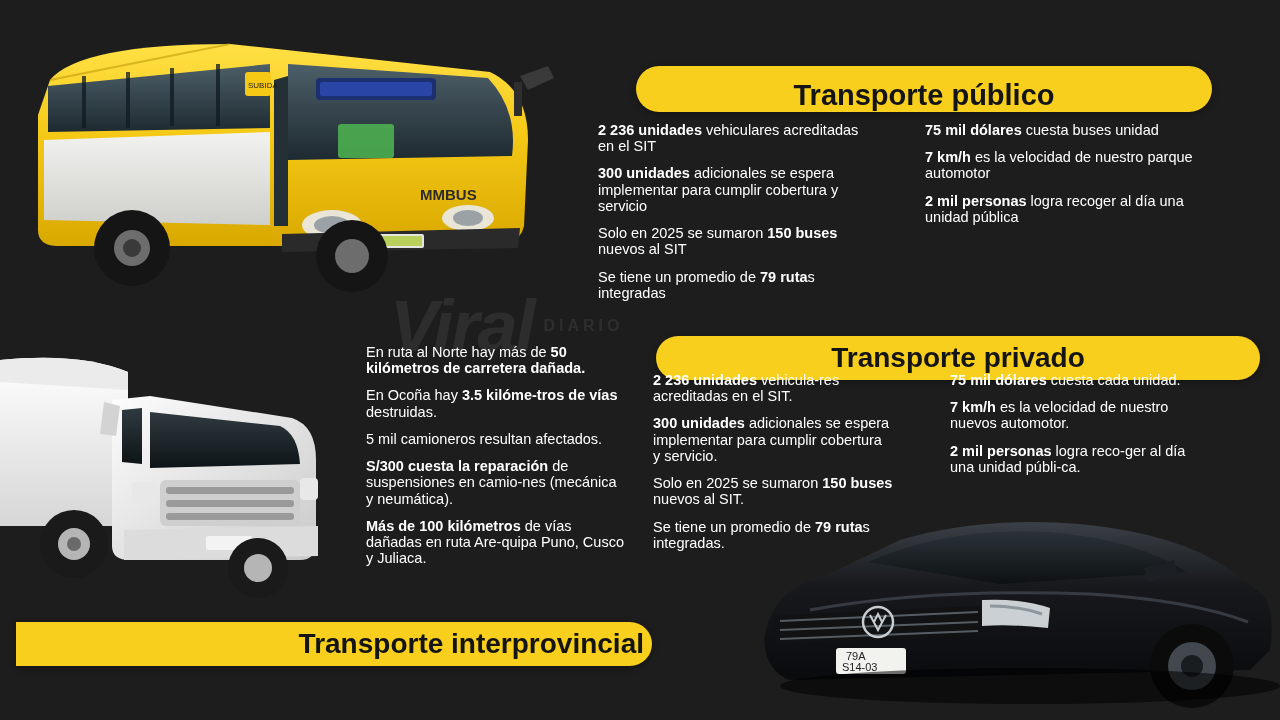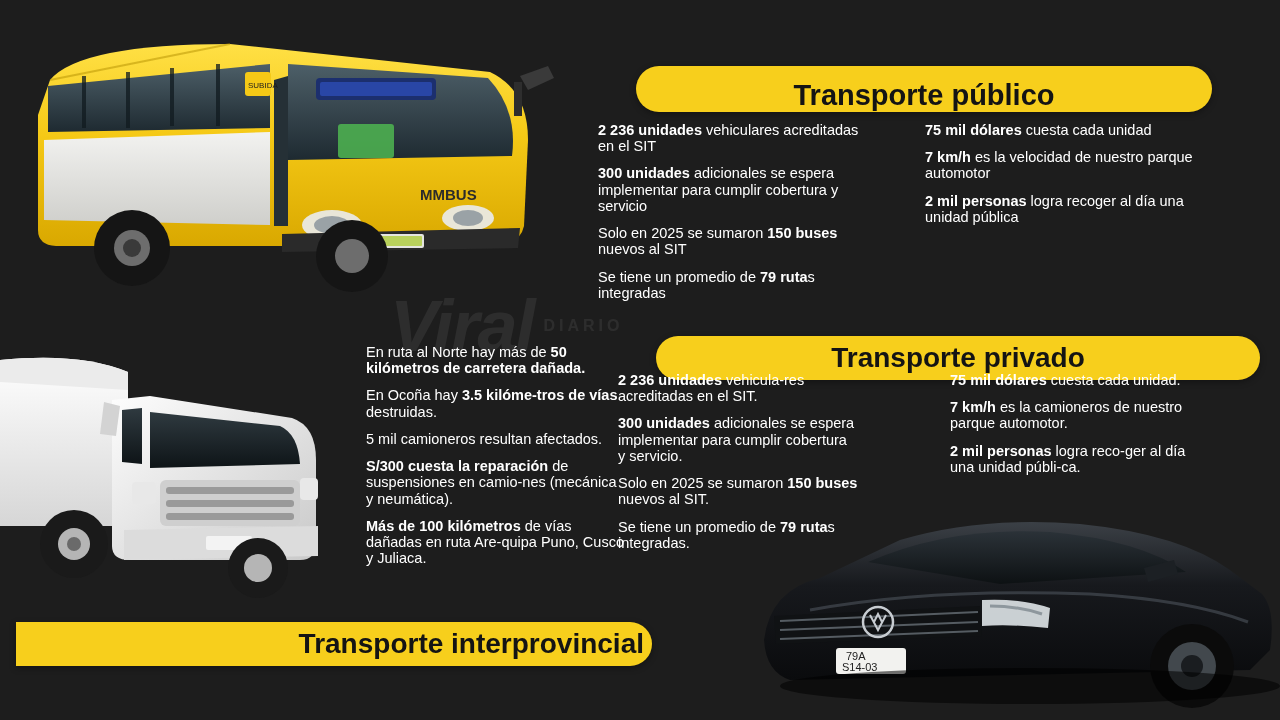--- a/index.html
+++ b/index.html
@@ -102,21 +102,21 @@
   .stat {
     margin-bottom: 11px;
     line-height: 1.12;
   }
   .stat:last-child { margin-bottom: 0; }
   .stat b { font-weight: bold; }
 
   #pub-col-1 { left: 598px; top: 122px; width: 262px; font-size: 14.5px; }
   #pub-col-2 { left: 925px; top: 122px; width: 280px; font-size: 14.5px; }
 
-  #priv-col-1 { left: 618px; top: 372px; width: 240px; font-size: 14.5px; }
+  #priv-col-1 { left: 653px; top: 372px; width: 240px; font-size: 14.5px; }
   #priv-col-2 { left: 950px; top: 372px; width: 255px; font-size: 14.5px; }
 
   #inter-col { left: 366px; top: 344px; width: 258px; font-size: 14.5px; }
 
   
   .art { position: absolute; z-index: 3; }
 
   #bus-art { left: 20px; top: 20px; width: 560px; height: 280px; }
   #truck-art { left: 0px; top: 330px; width: 360px; height: 300px; }
   #car-art { left: 750px; top: 490px; width: 530px; height: 225px; }
@@ -294,34 +294,34 @@
     <span>Transporte interprovincial</span>
   </div>
 
   <div class="col" id="pub-col-1">
       <div class="stat"><b>2 236 unidades</b><span> vehiculares acreditadas en el SIT</span></div>
       <div class="stat"><b>300 unidades</b><span> adicionales se espera implementar para cumplir cobertura y servicio</span></div>
       <div class="stat"><span>Solo en 2025 se sumaron </span><b>150 buses</b><span> nuevos al SIT</span></div>
       <div class="stat"><span>Se tiene un promedio de </span><b>79 ruta</b><span>s integradas</span></div>
     </div>
   <div class="col" id="pub-col-2">
-      <div class="stat"><b>75 mil dólares</b><span> cuesta cada unidad</span></div>
+      <div class="stat"><b>75 mil dólares</b><span> cuesta buses unidad</span></div>
       <div class="stat"><b>7 km/h</b><span> es la velocidad de nuestro parque automotor</span></div>
       <div class="stat"><b>2 mil personas</b><span> logra recoger al día una unidad pública</span></div>
     </div>
 
   <div class="col" id="priv-col-1">
       <div class="stat"><b>2 236 unidades</b><span> vehicula-res acreditadas en el SIT.</span></div>
       <div class="stat"><b>300 unidades</b><span> adicionales se espera implementar para cumplir cobertura y servicio.</span></div>
       <div class="stat"><span>Solo en 2025 se sumaron </span><b>150 buses</b><span> nuevos al SIT.</span></div>
       <div class="stat"><span>Se tiene un promedio de </span><b>79 ruta</b><span>s integradas.</span></div>
     </div>
   <div class="col" id="priv-col-2">
       <div class="stat"><b>75 mil dólares</b><span> cuesta cada unidad.</span></div>
-      <div class="stat"><b>7 km/h</b><span> es la camioneros de nuestro parque automotor.</span></div>
+      <div class="stat"><b>7 km/h</b><span> es la velocidad de nuestro nuevos automotor.</span></div>
       <div class="stat"><b>2 mil personas</b><span> logra reco-ger al día una unidad públi-ca.</span></div>
     </div>
 
   <div class="col" id="inter-col">
       <div class="stat"><span>En ruta al Norte hay más de </span><b>50 kilómetros de carretera dañada.</b></div>
       <div class="stat"><span>En Ocoña hay </span><b>3.5 kilóme-tros de vías</b><span> destruidas.</span></div>
       <div class="stat"><span>5 mil camioneros resultan afectados.</span></div>
       <div class="stat"><b>S/300 cuesta la reparación</b><span> de suspensiones en camio-nes (mecánica y neumática).</span></div>
       <div class="stat"><b>Más de 100 kilómetros</b><span> de vías dañadas en ruta Are-quipa Puno, Cusco y Juliaca.</span></div>
     </div>

